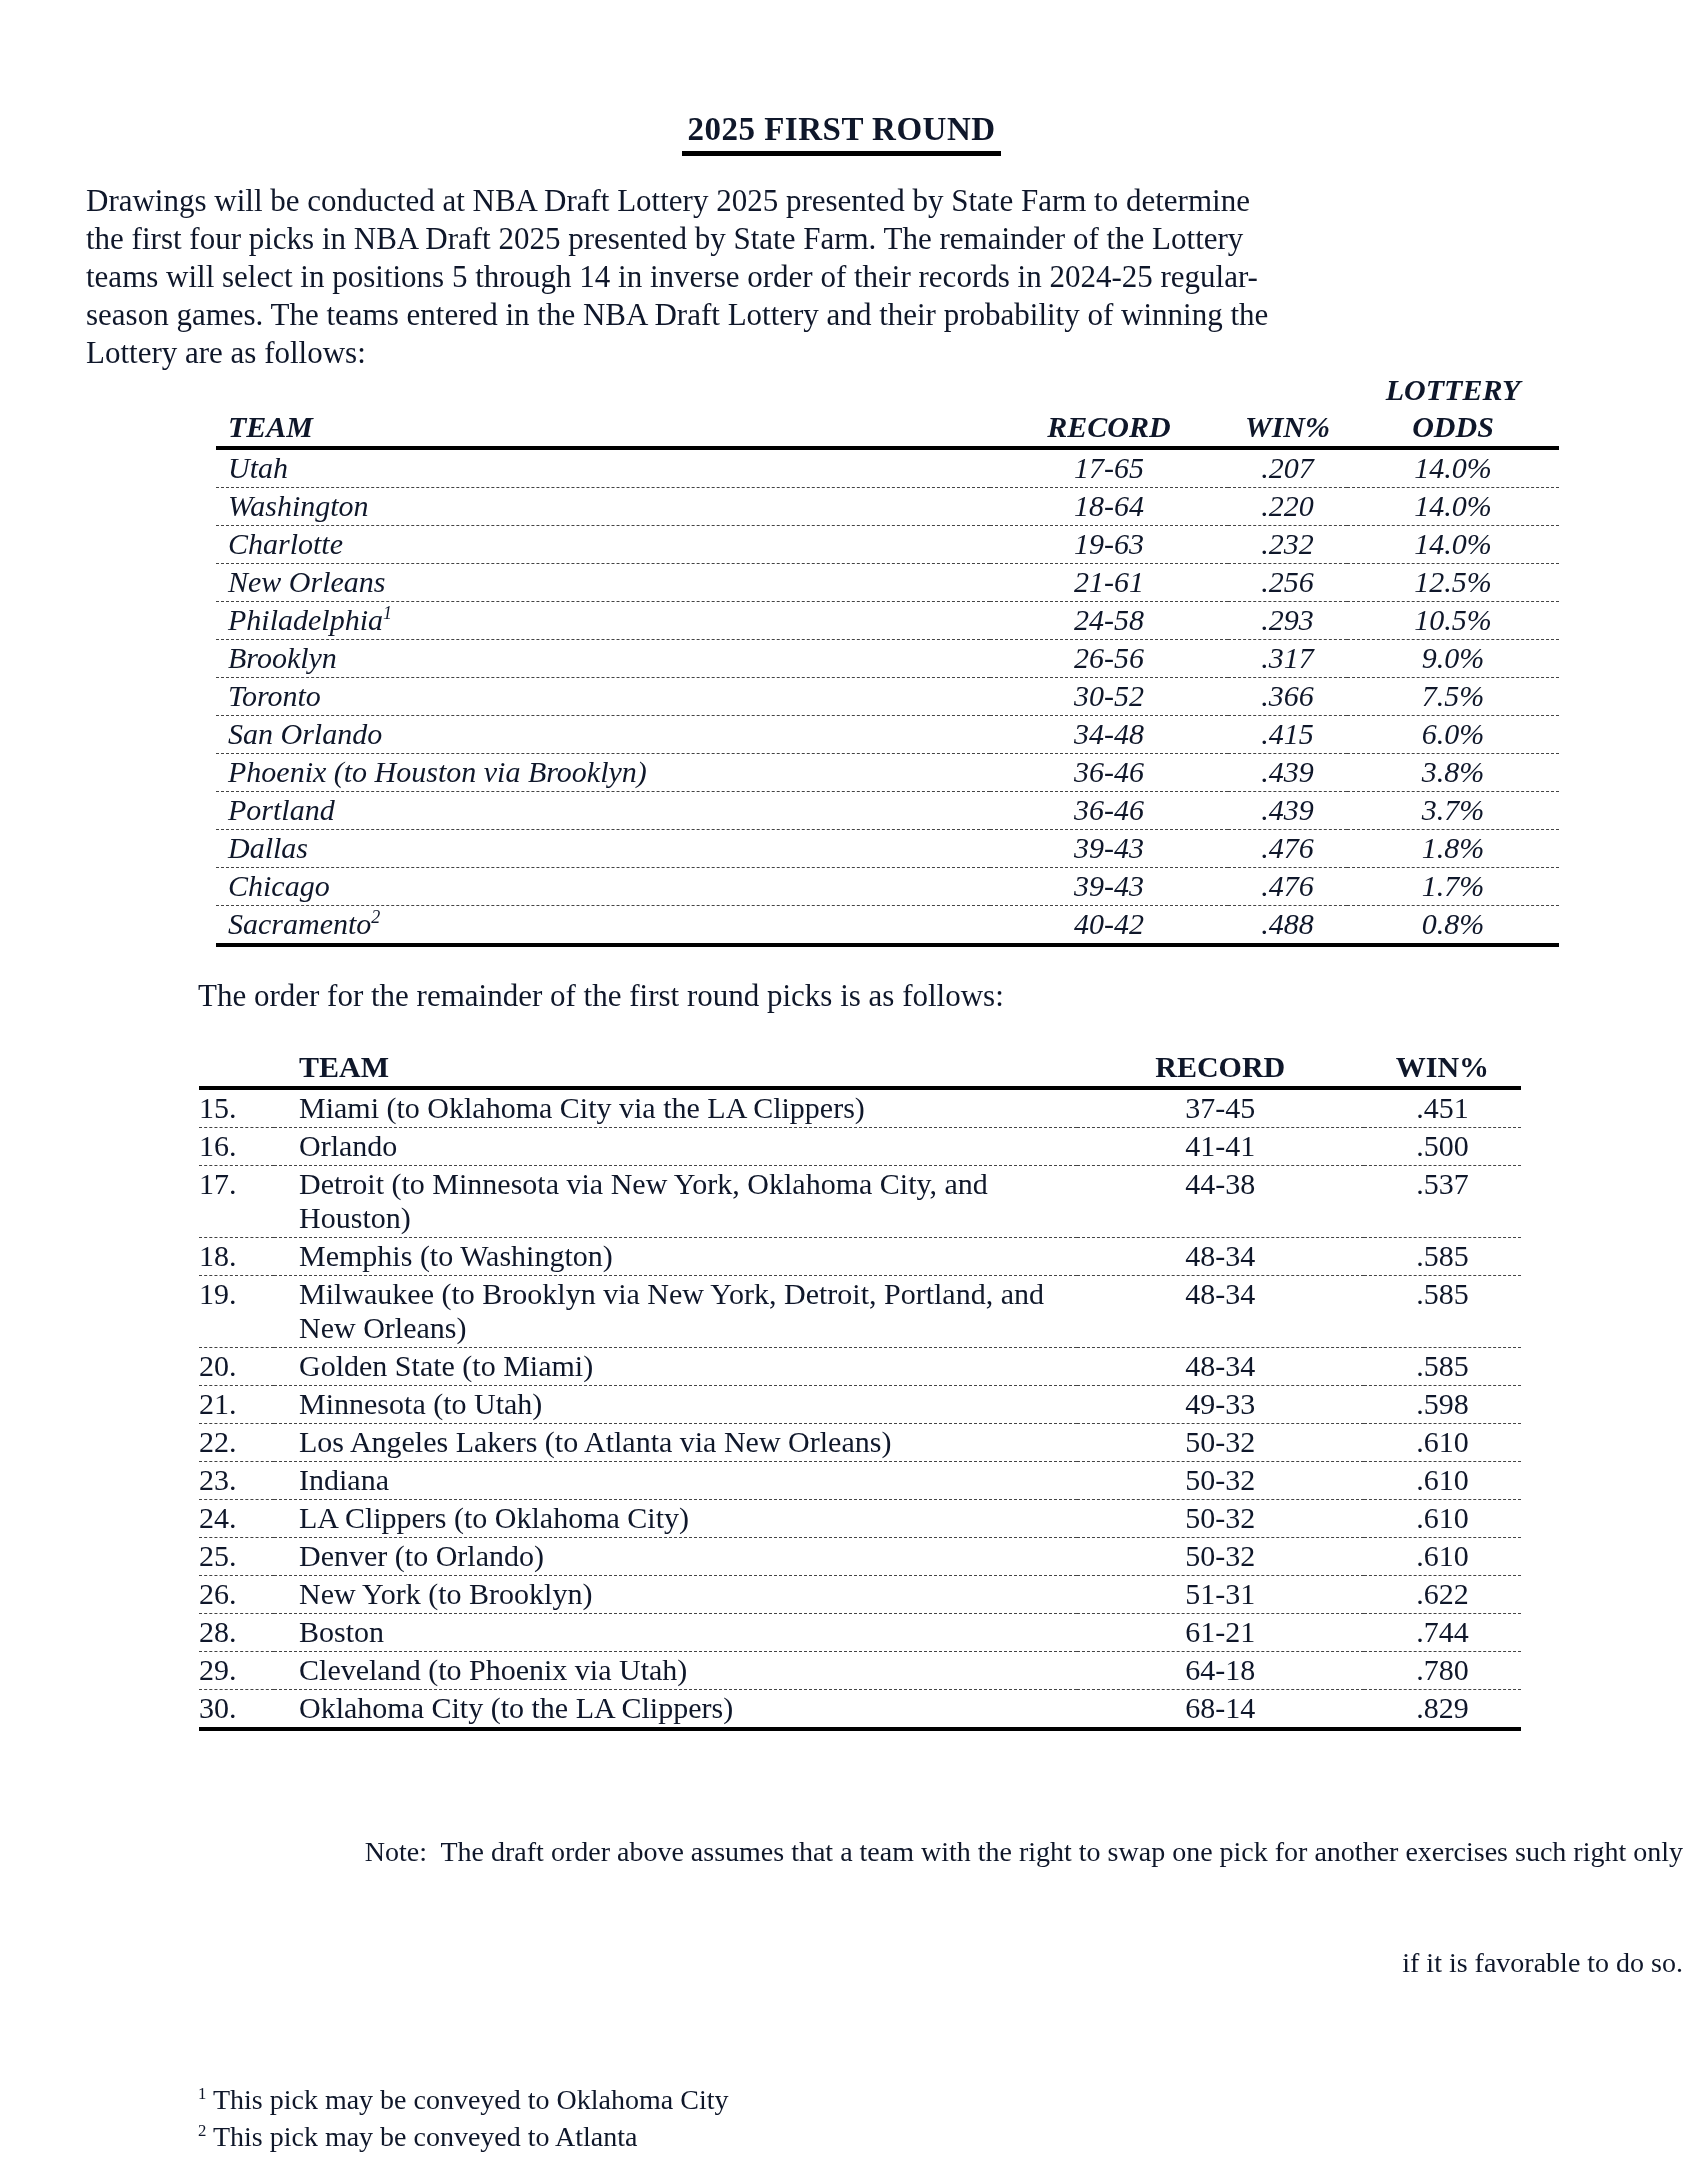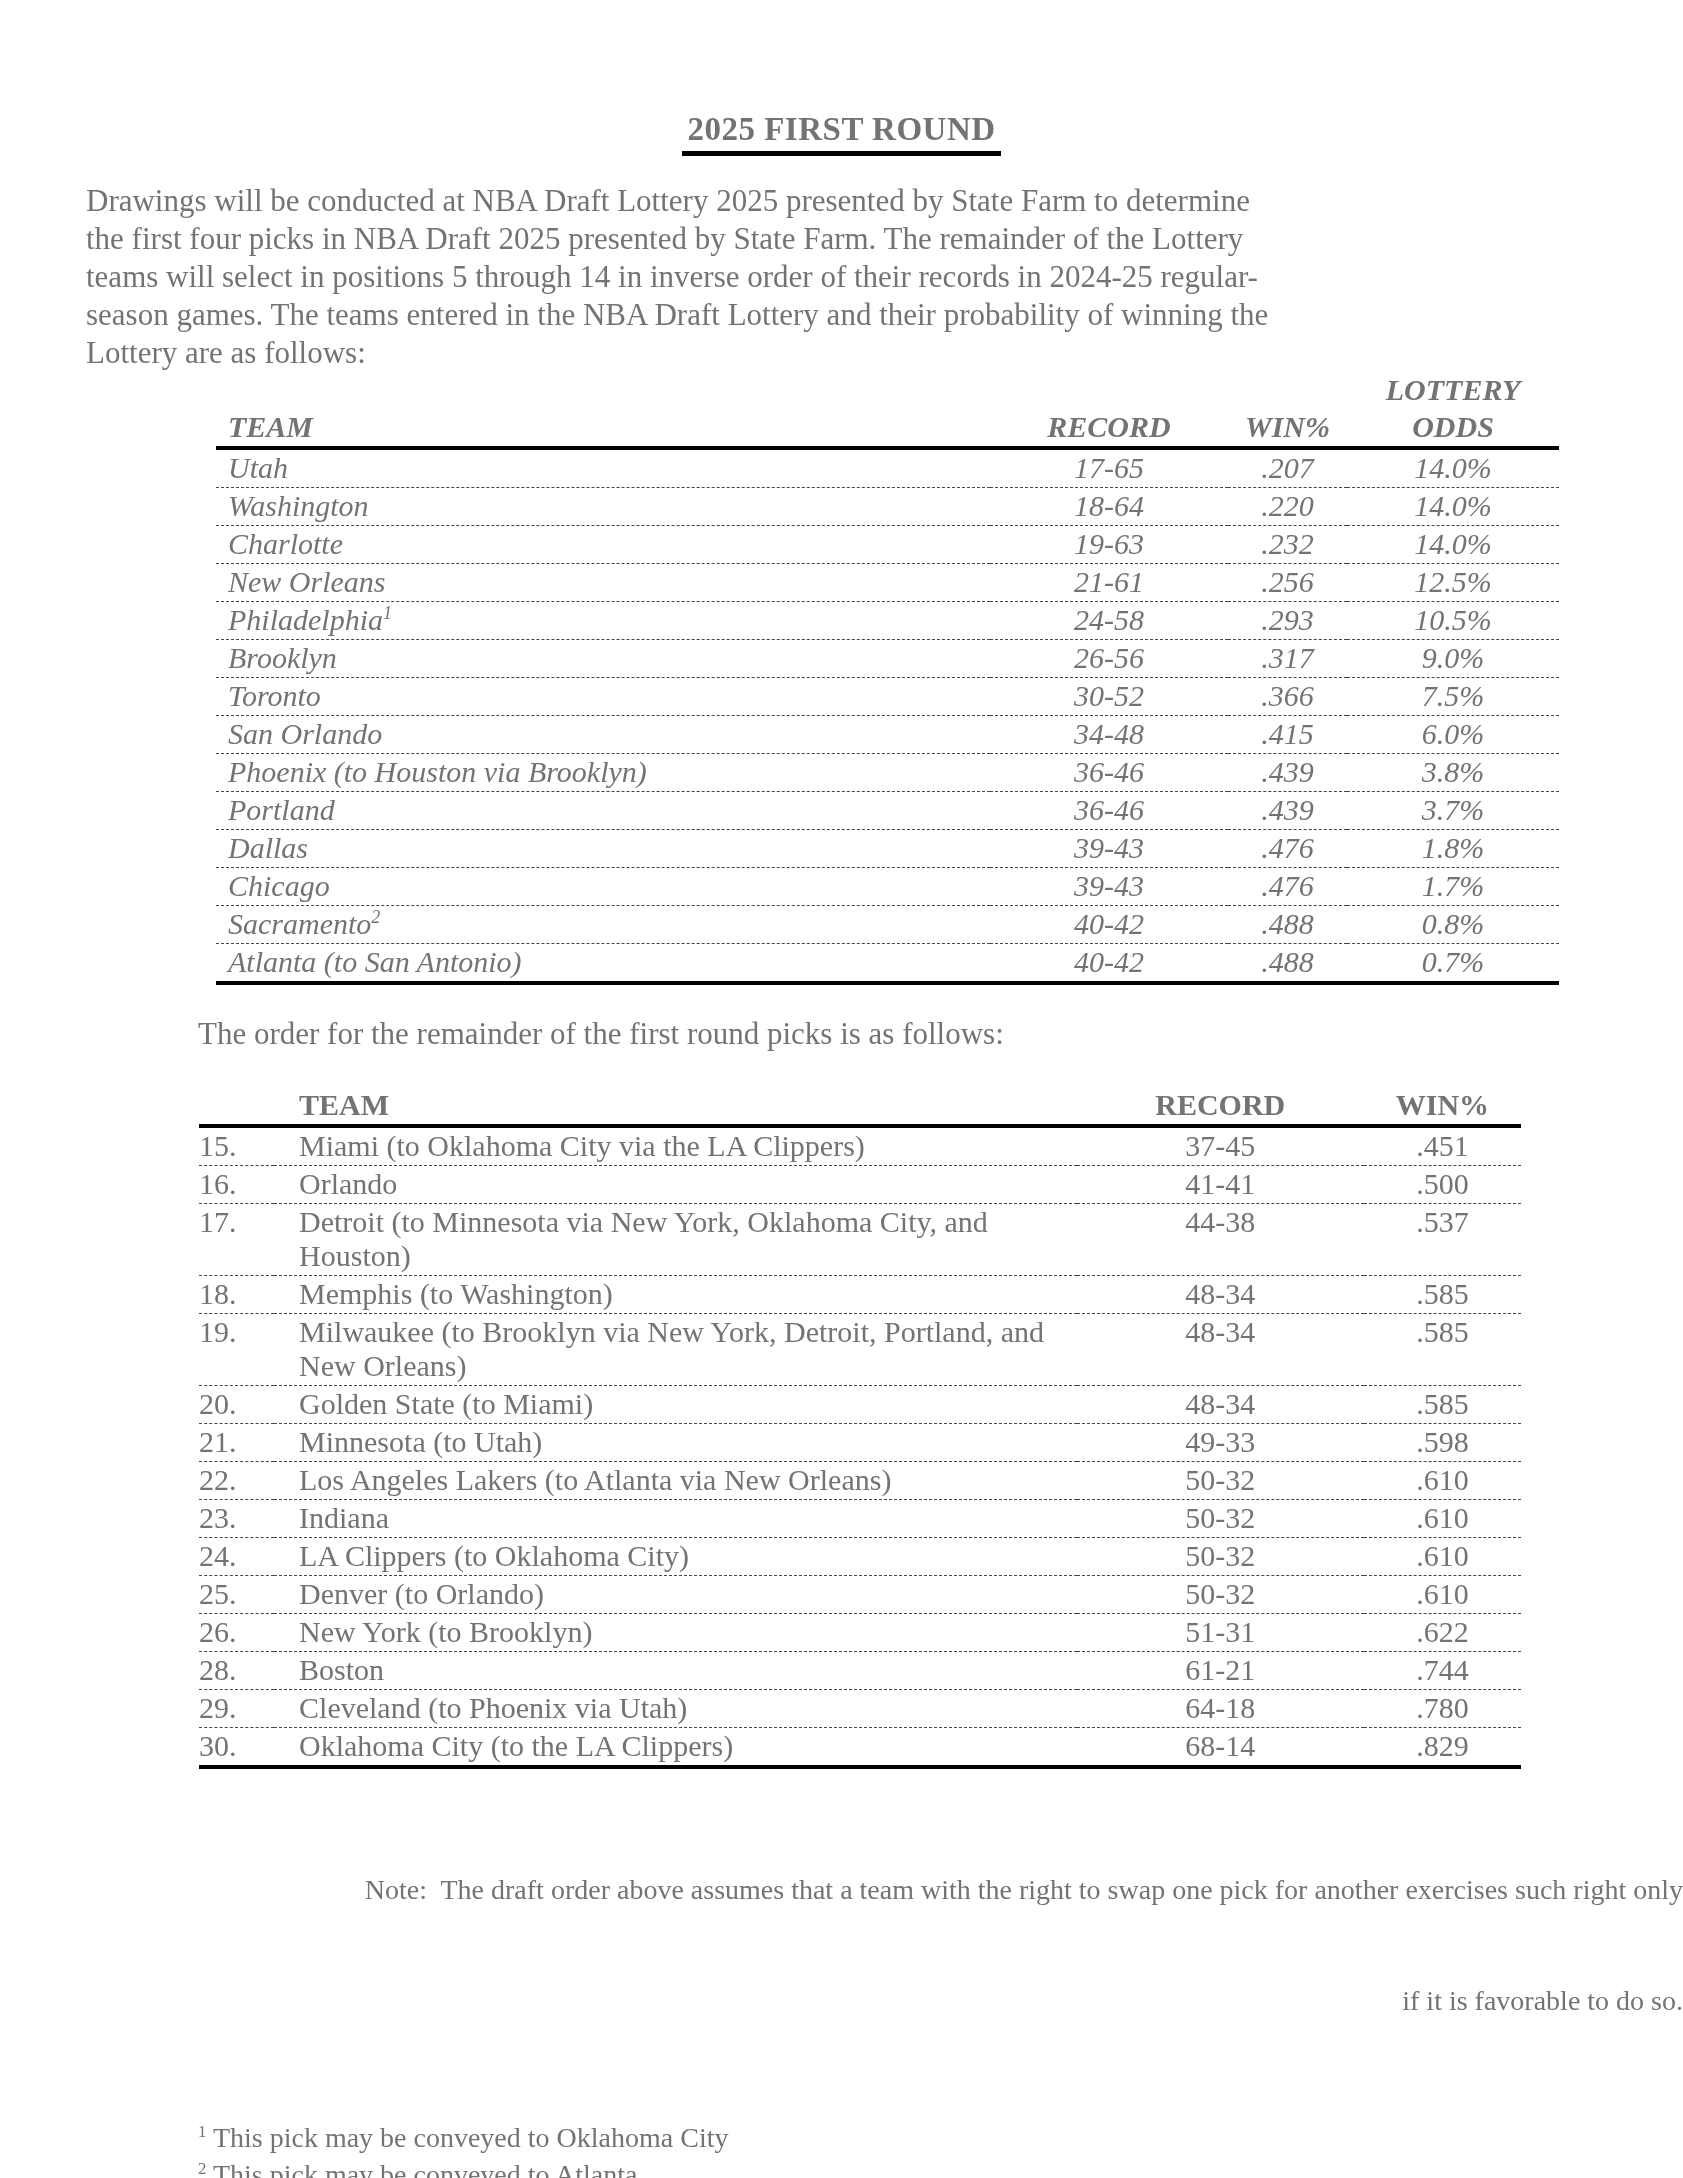--- a/index.html
+++ b/index.html
@@ -1,21 +1,21 @@
 <!DOCTYPE html>
 <html><head>
 <meta charset="utf-8">
 <style>
   html, body { margin: 0; padding: 0; background: #ffffff; }
   .page {
     position: relative;
     width: 1683px;
     height: 2178px;
     background: #ffffff;
-    color: #737373;
+    color: #0f172a;
     font-family: "Liberation Serif", "DejaVu Serif", serif;
     overflow: hidden;
   }
   .title-wrap {
     padding-top: 111px;
     text-align: center;
   }
   .title-text {
     display: inline-block;
     font-size: 33px;
@@ -193,26 +193,20 @@
           <td class="center">1.7%</td>
         </tr>
 
         <tr>
           <td class="left"><span>Sacramento</span><sup>2</sup></td>
           <td class="center">40-42</td>
           <td class="center">.488</td>
           <td class="center">0.8%</td>
         </tr>
 
-        <tr>
-          <td class="left"><span>Atlanta (to San Antonio)</span><sup></sup></td>
-          <td class="center">40-42</td>
-          <td class="center">.488</td>
-          <td class="center">0.7%</td>
-        </tr>
       </tbody>
   </table>
 
   <div class="mid">The order for the remainder of the first round picks is as follows:</div>
 
   <table class="t2">
     <colgroup>
       <col style="width:75px">
         <col style="width:802px">
         <col style="width:287px">

